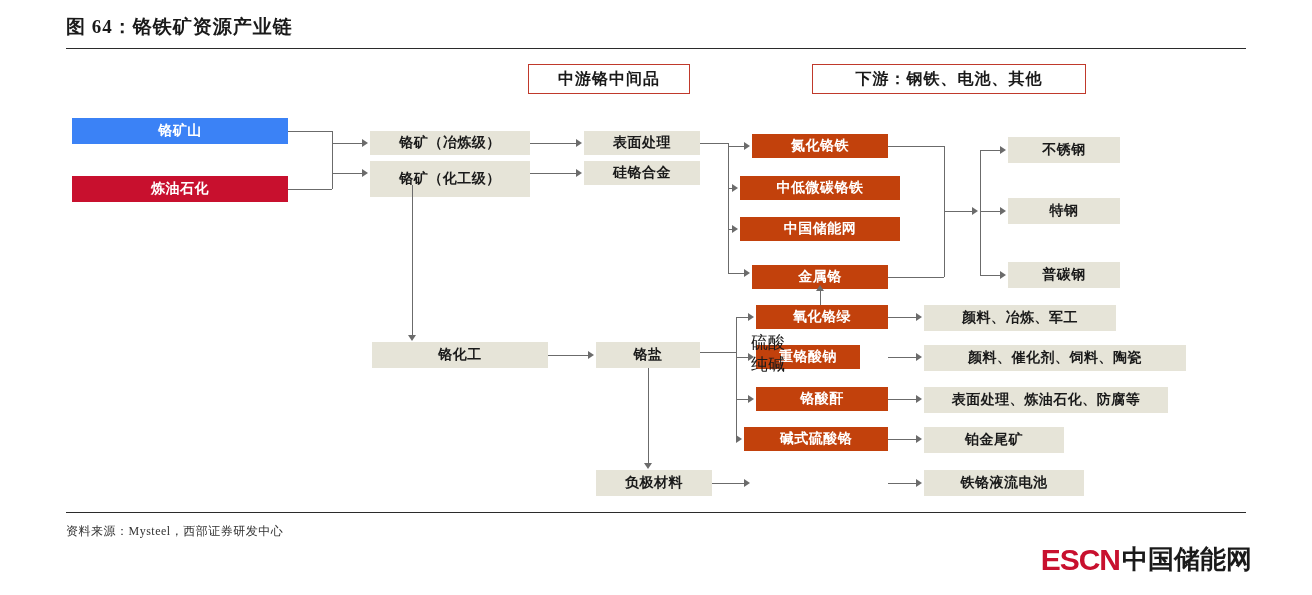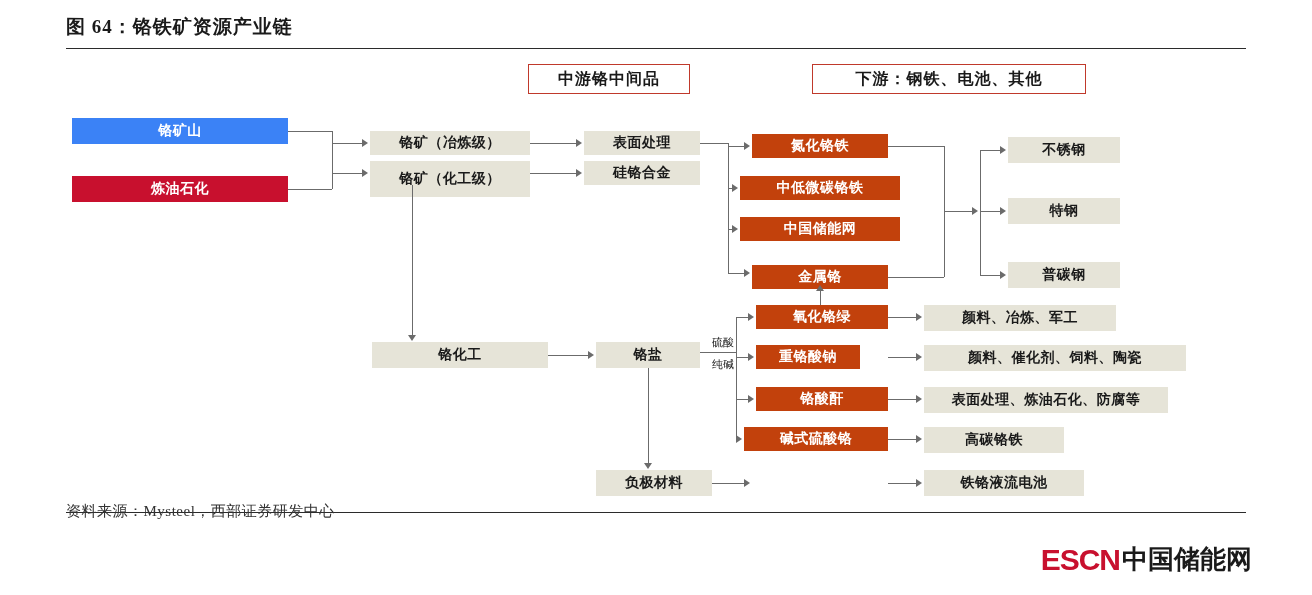--- a/index.html
+++ b/index.html
@@ -37,23 +37,23 @@
     width: 1180px;
     height: 1px;
     background: #2b2b2b;
   }
   .rule.top { top: 48px; }
   .rule.bottom { top: 512px; background:#2b2b2b; }
 
   .src {
     position: absolute;
     left: 66px;
-    top: 502px;
+    top: 523px;
     font-family: "Liberation Serif", serif;
-    font-size: 15px;
+    font-size: 12px;
     color: #333;
     letter-spacing: 0.5px;
     white-space: nowrap;
   }
 
   
   .section-head {
     position: absolute;
     border: 1px solid #c0392b;
     background: #ffffff;
@@ -120,24 +120,25 @@
   }
   .arrow-u {
     position: absolute;
     width: 0; height: 0;
     border-bottom: 6px solid #6b6b6b;
     border-left: 4px solid transparent;
     border-right: 4px solid transparent;
   }
   .edge-label {
     position: absolute;
-    font-size: 11px;
+    font-size: 17px;
     color: #1a1a1a;
     white-space: nowrap;
     line-height: 13px;
+    margin-left: 39px;
   }
 
   
   .logo {
     position: absolute;
     right: 60px;
     bottom: 18px;
     display: flex;
     align-items: center;
     white-space: nowrap;
@@ -192,21 +193,21 @@
 
   <div class="node n-beige" style="left:596px; top:470px; width:116px; height:26px;">负极材料</div>
 
   <div class="node n-beige" style="left:1008px; top:137px; width:112px; height:26px;">不锈钢</div>
   <div class="node n-beige" style="left:1008px; top:198px; width:112px; height:26px;">特钢</div>
   <div class="node n-beige" style="left:1008px; top:262px; width:112px; height:26px;">普碳钢</div>
 
   <div class="node n-beige" style="left:924px; top:305px; width:192px; height:26px;">颜料、冶炼、军工</div>
   <div class="node n-beige" style="left:924px; top:345px; width:262px; height:26px;">颜料、催化剂、饲料、陶瓷</div>
   <div class="node n-beige" style="left:924px; top:387px; width:244px; height:26px;">表面处理、炼油石化、防腐等</div>
-  <div class="node n-beige" style="left:924px; top:427px; width:140px; height:26px;">高碳铬铁</div>
+  <div class="node n-beige" style="left:924px; top:427px; width:140px; height:26px;">铂金尾矿</div>
   <div class="node n-beige" style="left:924px; top:470px; width:160px; height:26px;">铁铬液流电池</div>
 
   <div class="ln lh" style="left:288px; top:131px; width:44px;"></div>
   <div class="ln lh" style="left:288px; top:189px; width:44px;"></div>
   <div class="ln lv" style="left:332px; top:131px; height:58px;"></div>
 
   <div class="ln lh" style="left:332px; top:143px; width:30px;"></div>
   <div class="arrow-r" style="left:362px; top:139px;"></div>
   <div class="ln lh" style="left:332px; top:173px; width:30px;"></div>
   <div class="arrow-r" style="left:362px; top:169px;"></div>

